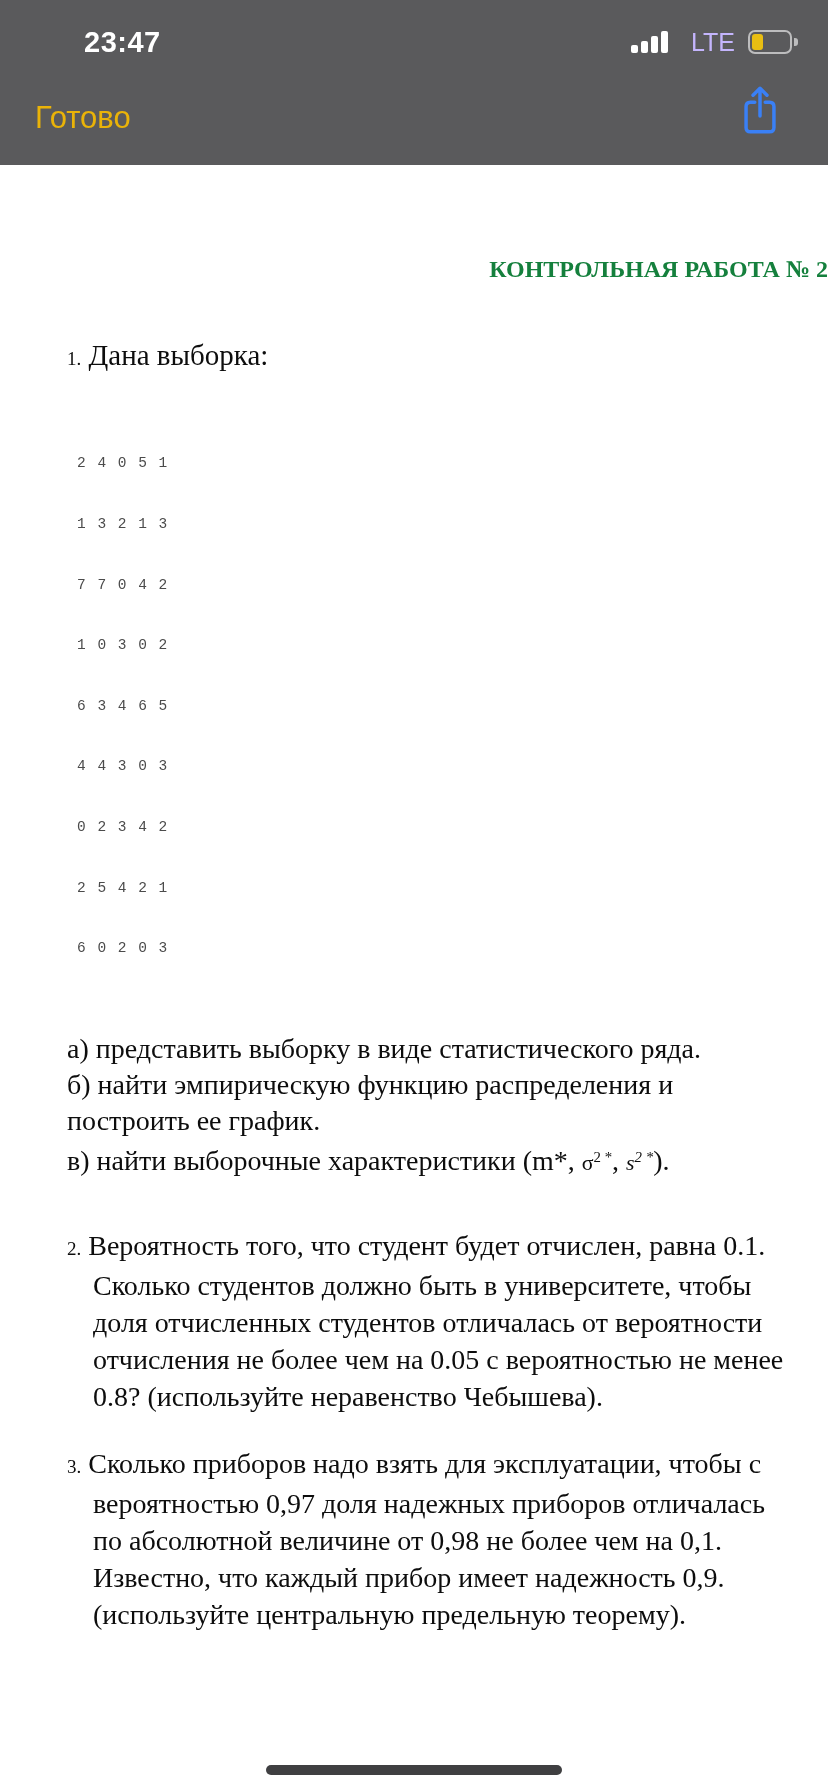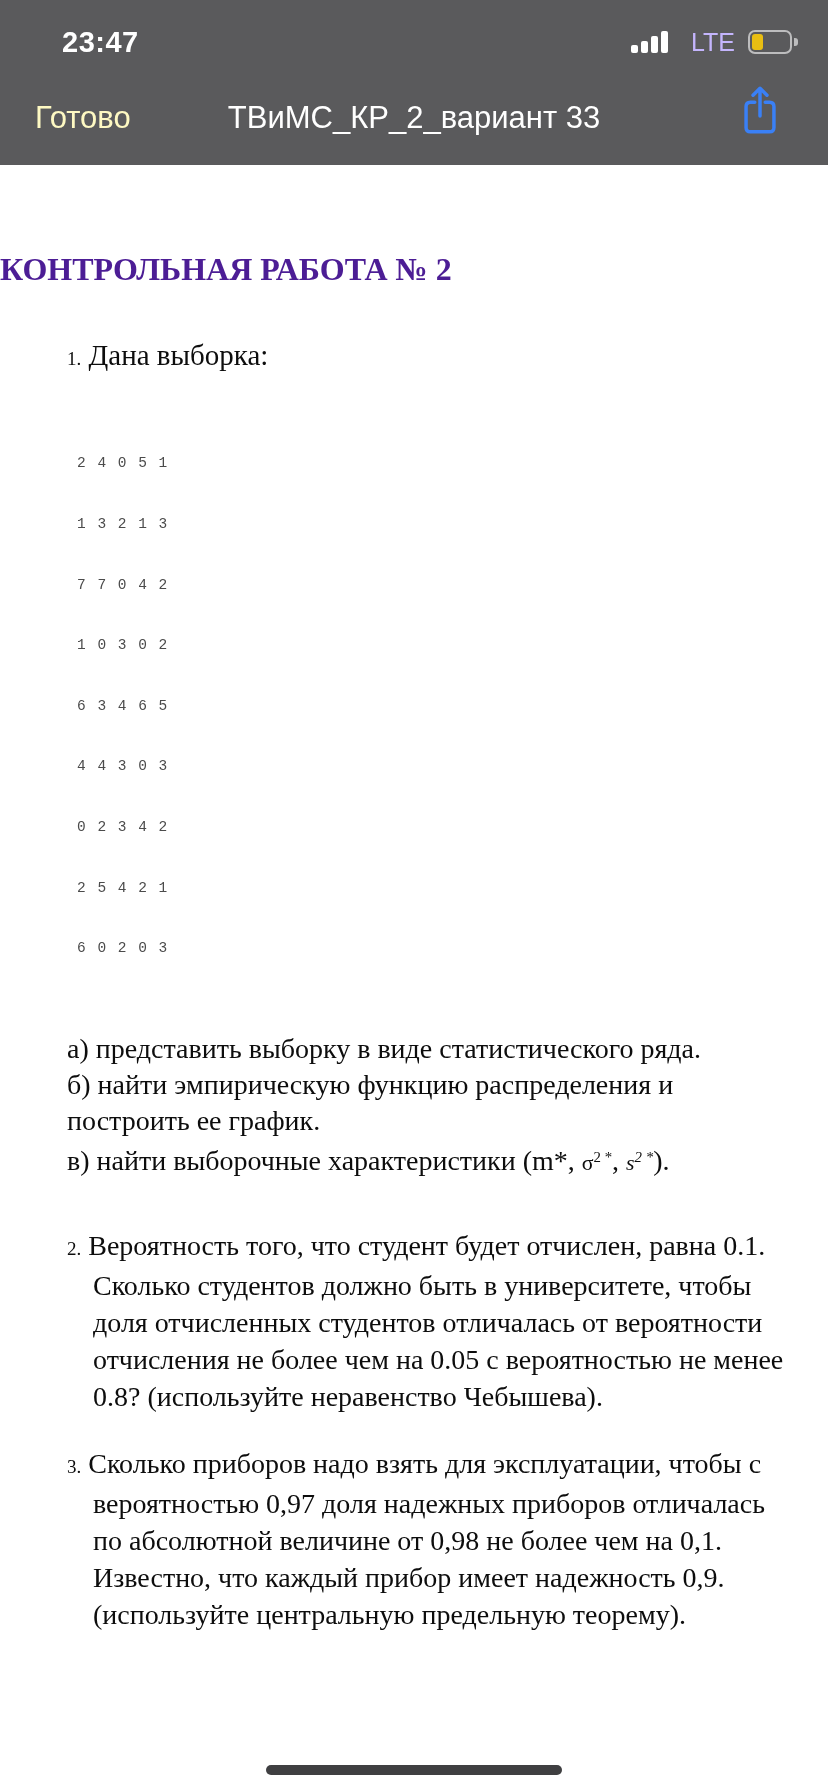--- a/index.html
+++ b/index.html
@@ -13,21 +13,21 @@
 
   
   .app-header {
     position: absolute; top: 0; left: 0; right: 0;
     height: 165px;
     background: #5a5a5c;
   }
   .status-bar {
     position: absolute; top: 0; left: 0; right: 0; height: 70px;
     display: flex; align-items: center; justify-content: space-between;
-    padding: 14px 30px 0 62px;
+    padding: 14px 30px 0 84px;
   }
   .status-time {
     color: #ffffff; font-size: 29px; font-weight: 600; letter-spacing: 0.5px;
   }
   .status-icons { display: flex; align-items: center; gap: 9px; }
   .signal-bars { display: flex; align-items: flex-end; gap: 3px; height: 22px; }
   .signal-bars .bar { width: 7px; background: #ffffff; border-radius: 2px; }
   .bar1 { height: 8px; } .bar2 { height: 12px; } .bar3 { height: 17px; } .bar4 { height: 22px; }
   .network-label { color: #c4b5fd; font-size: 25px; font-weight: 400; margin-left: 14px; }
   .battery { position: relative; width: 50px; height: 24px; margin-left: 4px; }
@@ -43,21 +43,21 @@
     position: absolute; right: 0; top: 8px; width: 4px; height: 8px;
     background: rgba(255,255,255,0.6); border-radius: 0 3px 3px 0;
   }
 
   .nav-bar {
     position: absolute; top: 70px; left: 0; right: 0; height: 95px;
     display: flex; align-items: center;
   }
   .done-button {
     position: absolute; left: 35px;
-    color: #fef9c3; font-size: 31px; font-weight: 400;
+    color: #eab308; font-size: 31px; font-weight: 400;
     background: none; border: none; cursor: pointer;
     font-family: "Liberation Sans", sans-serif;
   }
   .nav-title {
     position: absolute; left: 50%; transform: translateX(-50%);
     color: #ffffff; font-size: 31px; font-weight: 500; white-space: nowrap;
   }
   .share-button {
     position: absolute; right: 40px; top: 6px;
     width: 56px; height: 70px;
@@ -67,25 +67,25 @@
 
   
   .document-area {
     position: absolute; top: 165px; left: 0; right: 0; bottom: 0;
     background: #ffffff;
     color: #0d0d0d;
     font-family: "Liberation Serif", serif;
   }
   .doc-heading {
     margin-top: 88px;
-    text-align: left;
+    text-align: right;
     font-weight: 700;
-    font-size: 32px;
+    font-size: 24px;
     line-height: 32px;
-    color: #4c1d95;
+    color: #15803d;
   }
   .doc-body { padding: 0 38px 0 67px; }
 
   .task-intro {
     margin-top: 52px;
     font-size: 29px;
     line-height: 36px;
   }
   .list-marker {
     font-size: 19px;
@@ -148,21 +148,20 @@
         <span class="battery">
           <span class="battery-body"></span>
           <span class="battery-fill"></span>
           <span class="battery-nub"></span>
         </span>
       </span>
     </div>
 
     <div class="nav-bar">
       <button class="done-button">Готово</button>
-      <span class="nav-title">ТВиМС_КР_2_вариант 33</span>
       <button class="share-button">
         <span>
           <svg width="42" height="54" viewBox="0 0 24 31" fill="none">
             <path d="M9 11 H6.5 Q4 11 4 13.5 V25.5 Q4 28 6.5 28 H17.5 Q20 28 20 25.5 V13.5 Q20 11 17.5 11 H15" stroke="#3a80f6" stroke-width="2" stroke-linecap="round" fill="none"></path>
             <path d="M12 19 V3 M8 7 L12 3 L16 7" stroke="#3a80f6" stroke-width="2" stroke-linecap="round" stroke-linejoin="round" fill="none"></path>
           </svg>
         </span>
       </button>
     </div>
   </div>

